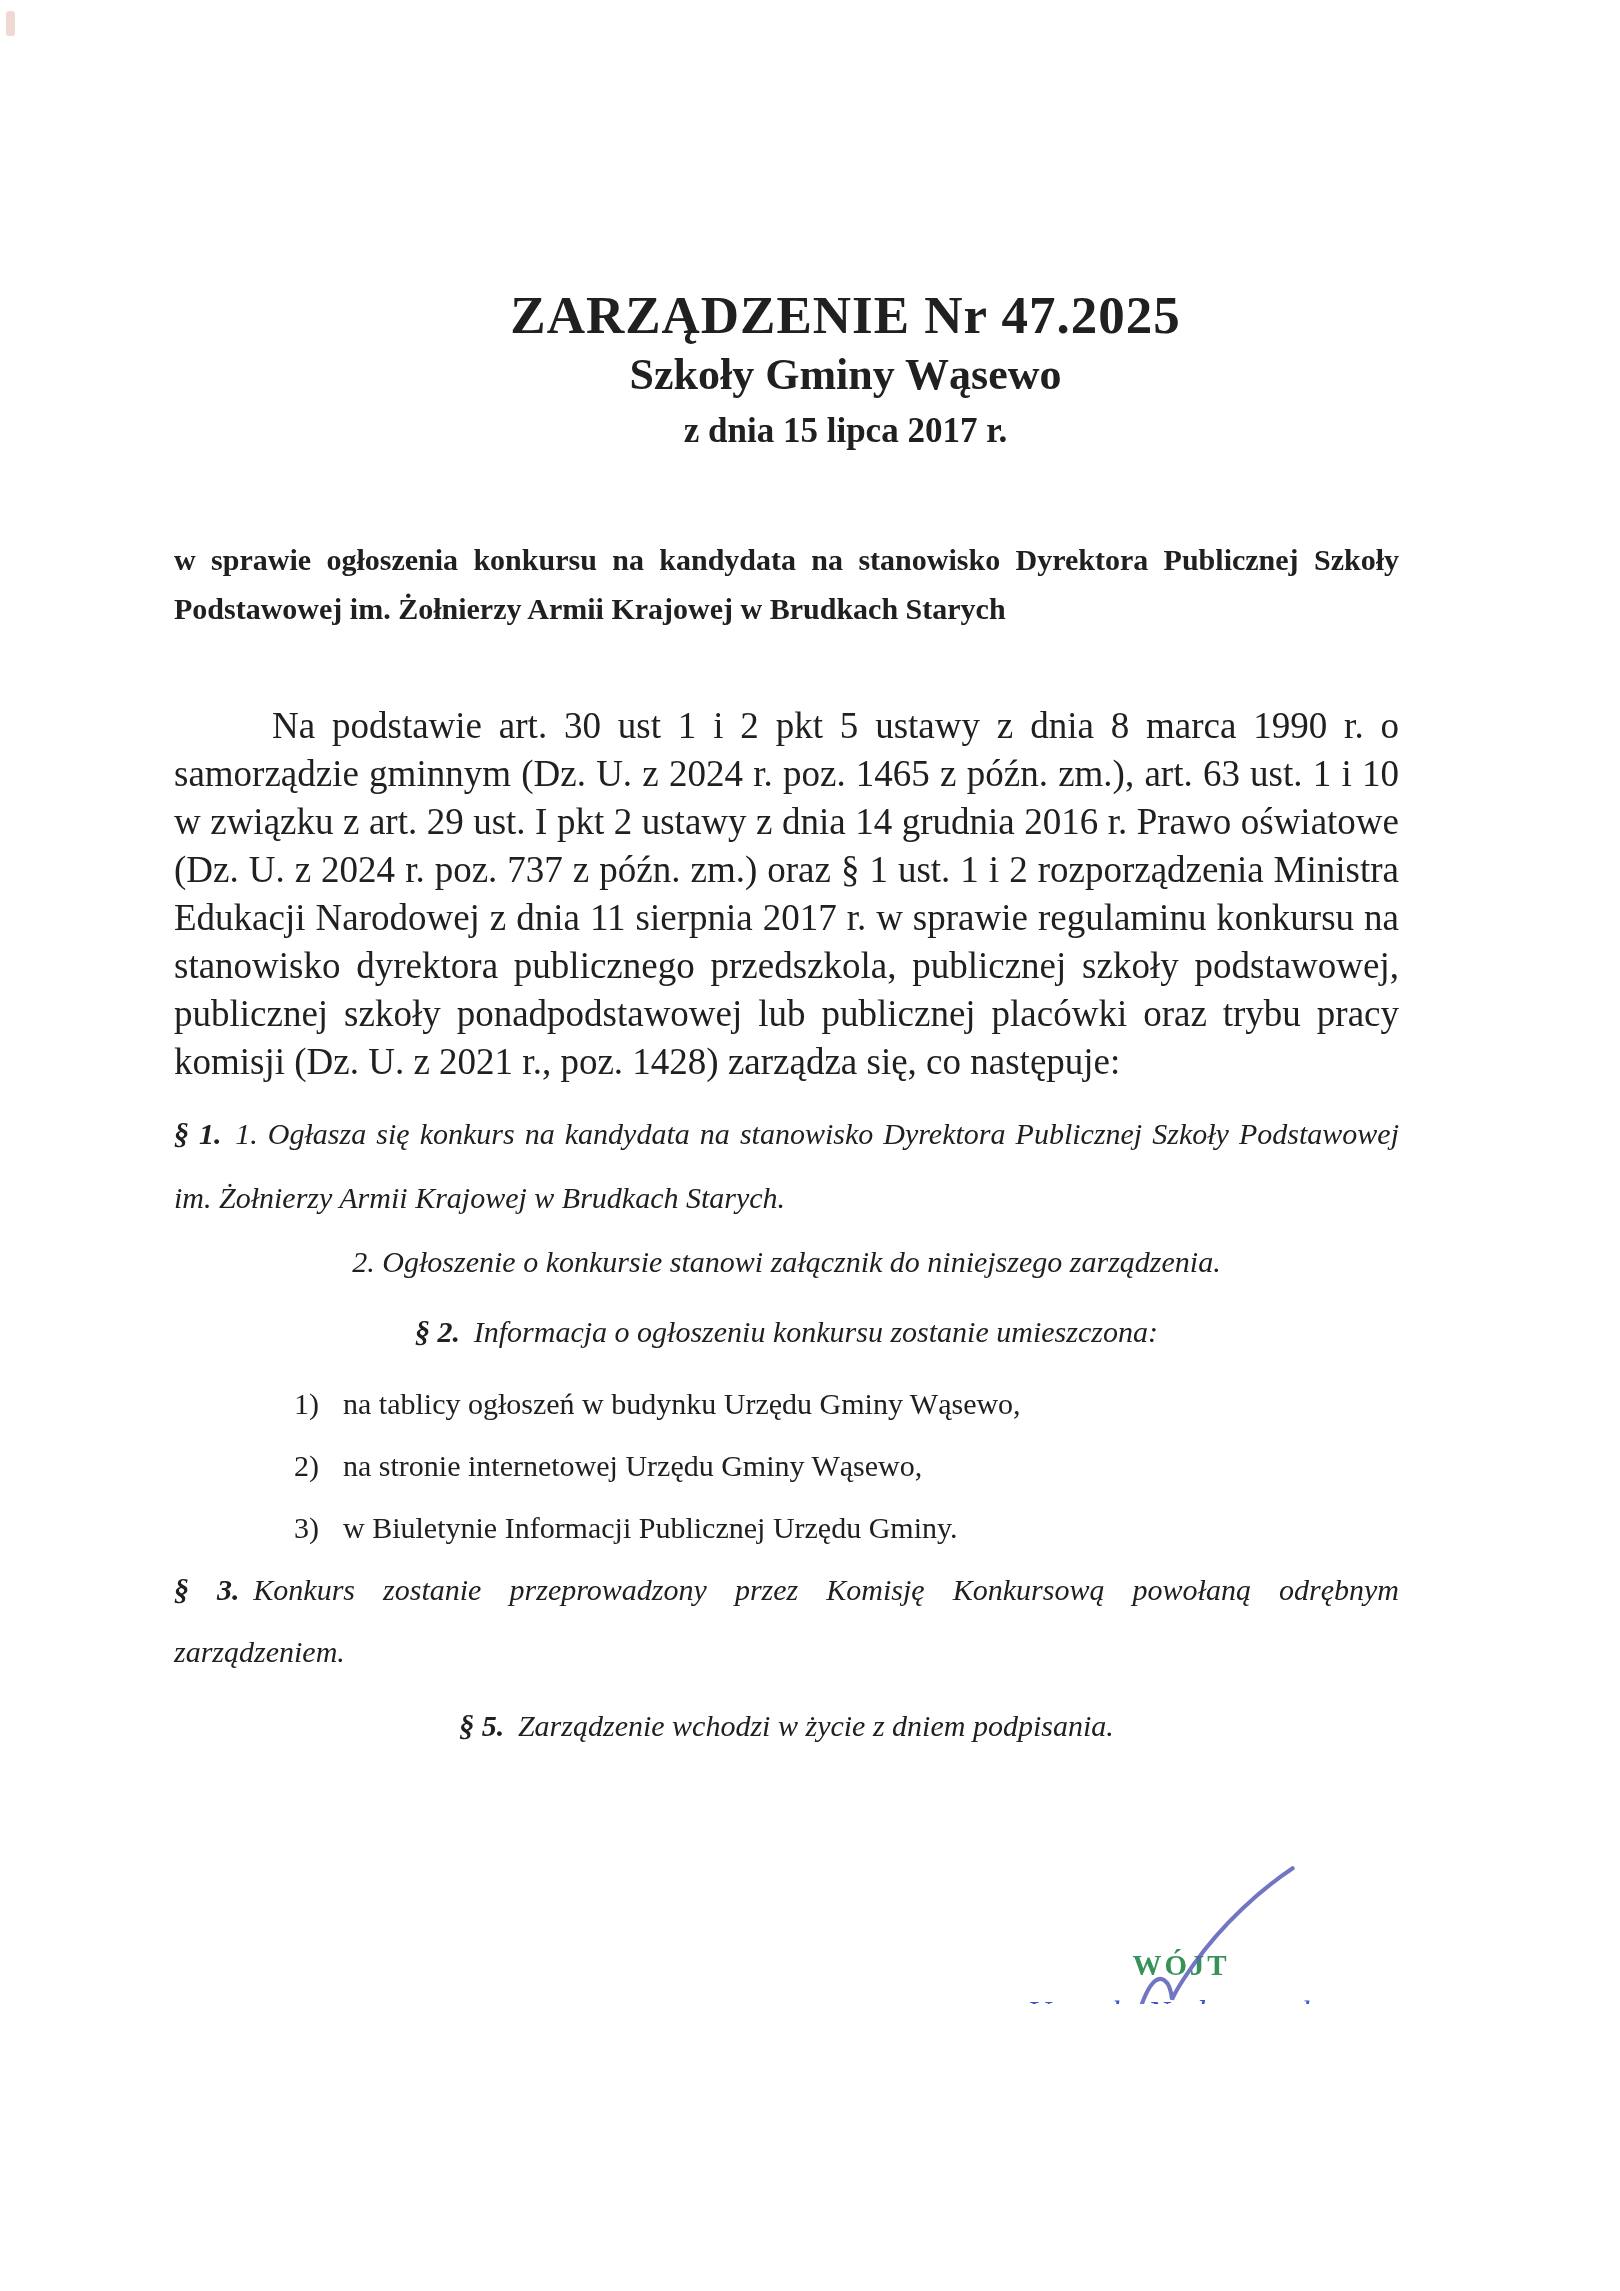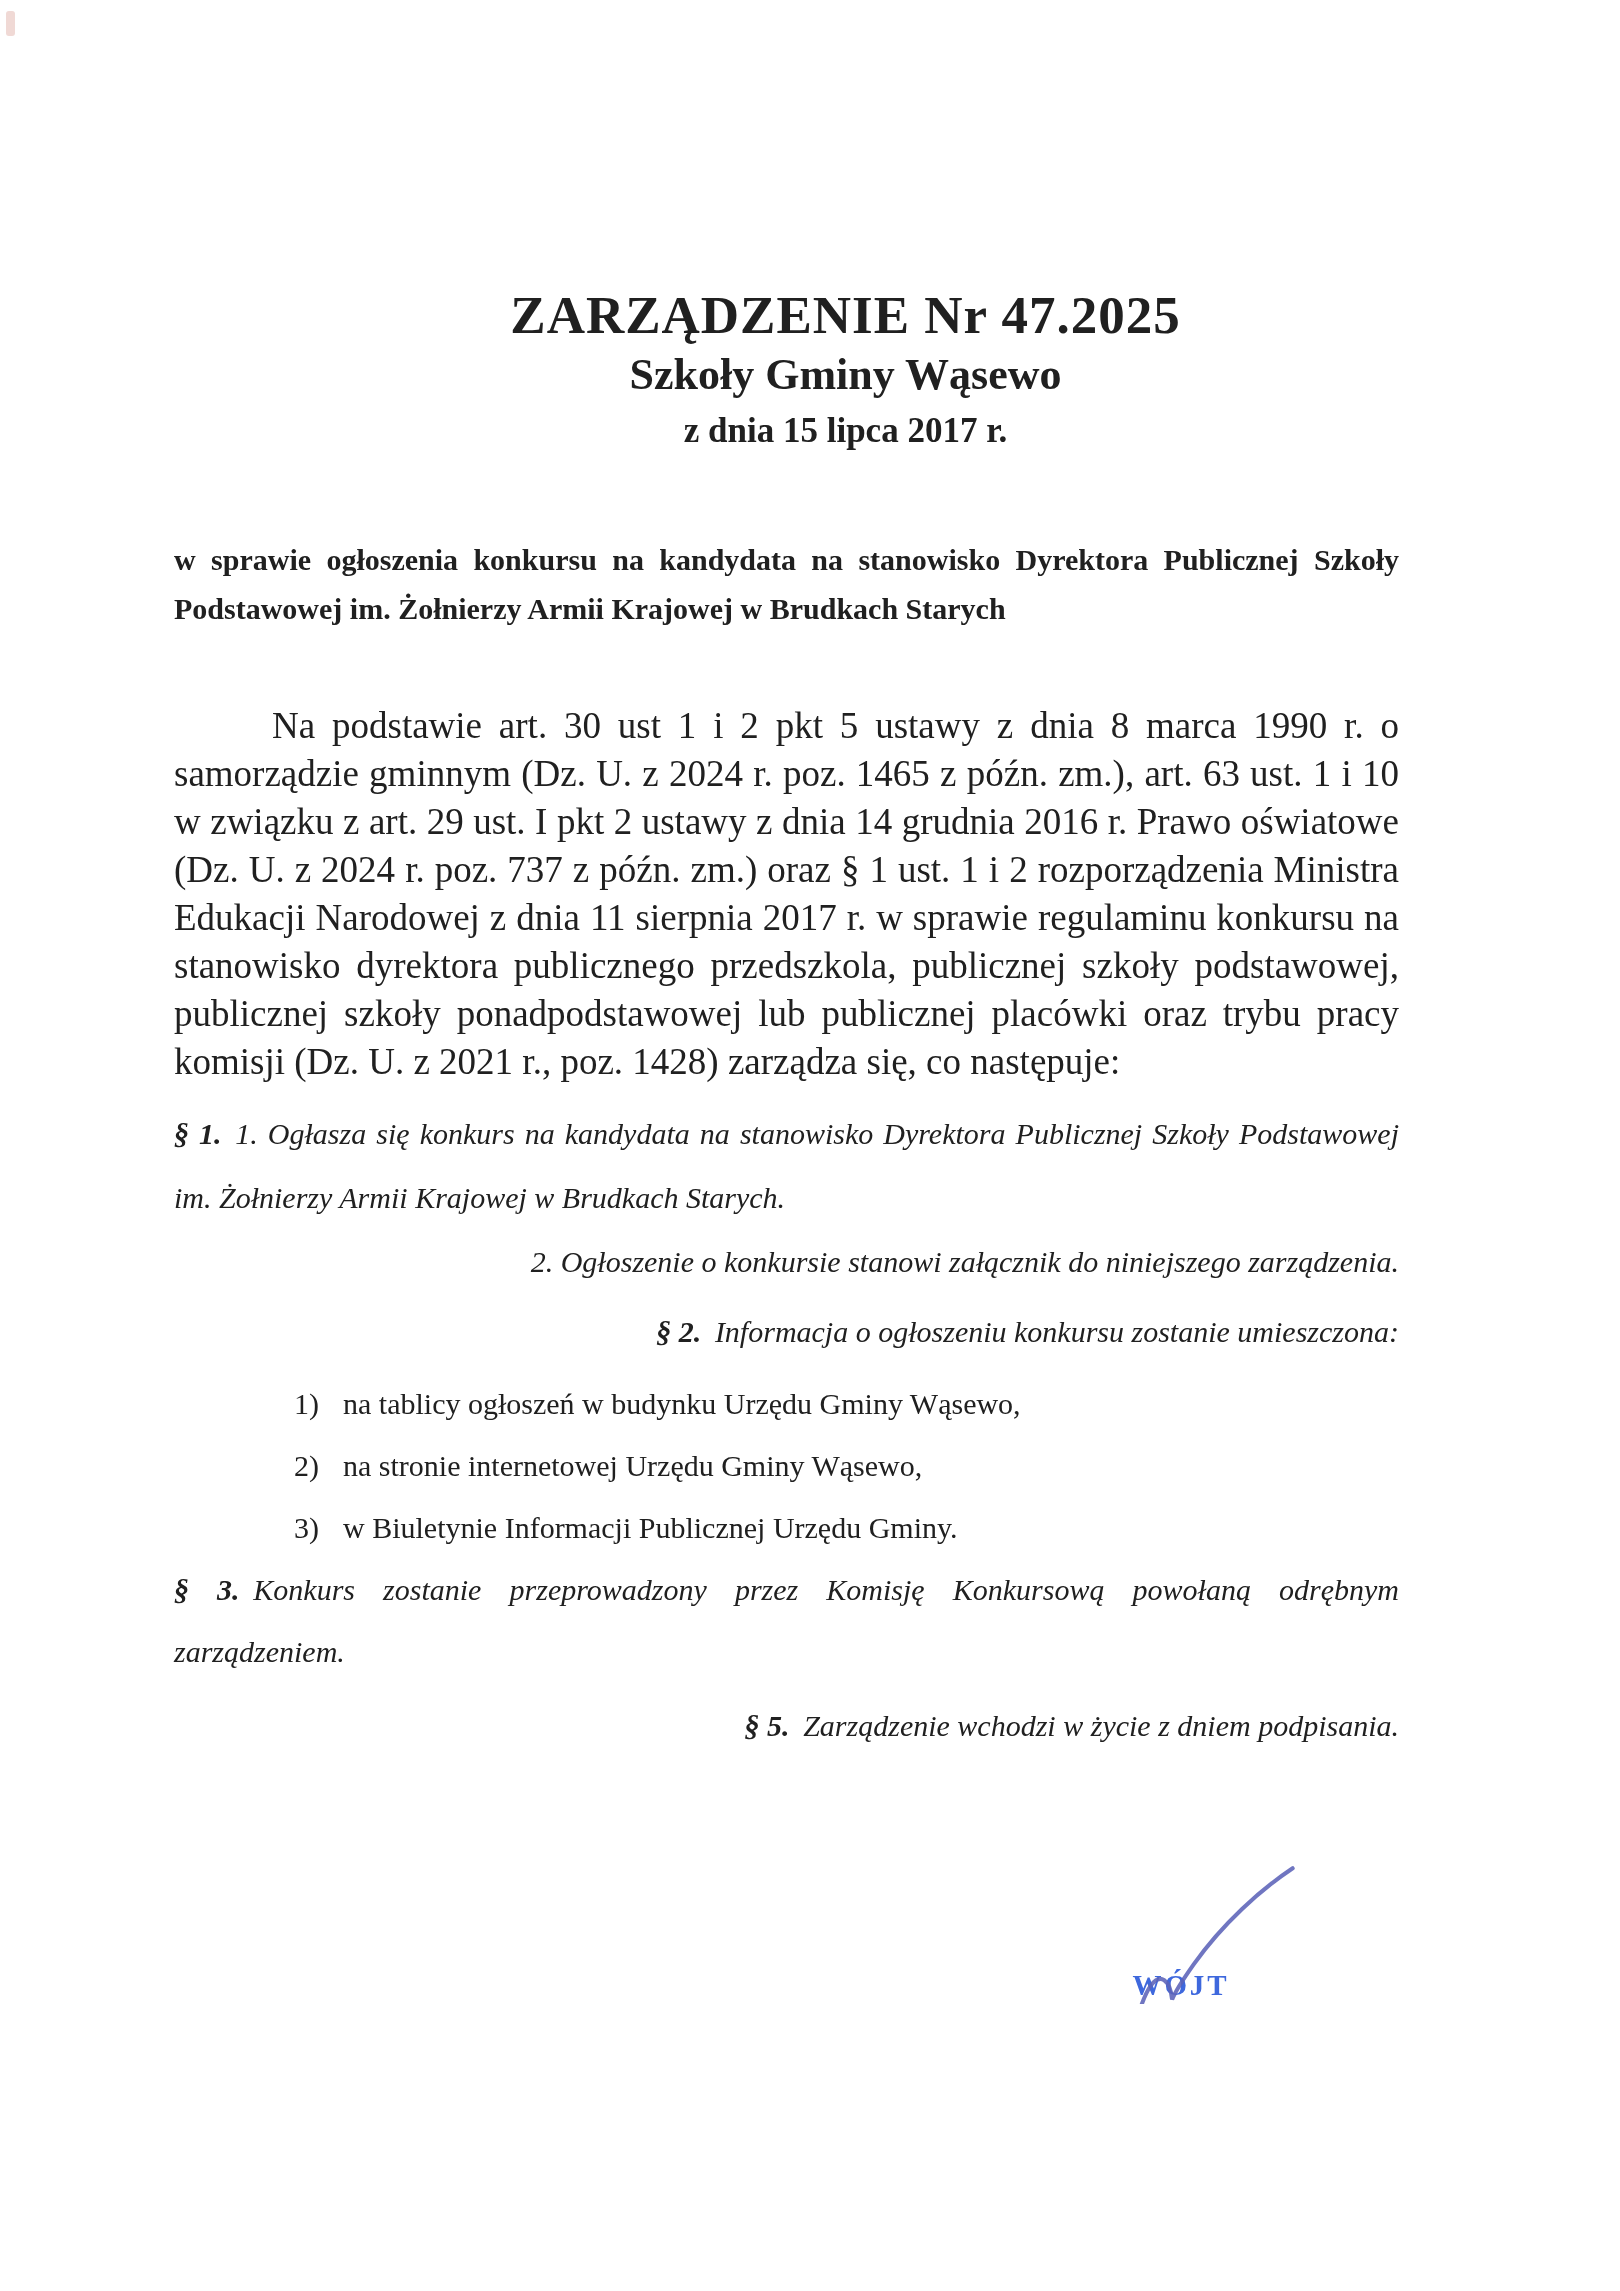--- a/index.html
+++ b/index.html
@@ -44,21 +44,21 @@
     text-indent: 98px;
   }
   .sec {
     margin: 0;
     font-size: 30px;
     line-height: 63px;
     text-align: justify;
     font-style: italic;
   }
   .sec.first   { margin-top: 15.7px; line-height: 64px; }
-  .sec.plain   { text-align: right; }
+  .sec.plain   { text-align: center; }
   .s2          { margin-top: 7.8px; }
   .marker      { font-weight: bold; margin-right: 13.7px; }
   .list {
     margin: 9.8px 0 0 120px;
   }
   .li {
     display: flex;
     font-size: 30px;
     line-height: 62px;
   }
@@ -156,21 +156,21 @@
     </div>
 
     <p class="sec s3"><span class="marker">§ 3.</span><span>Konkurs zostanie przeprowadzony przez Komisję Konkursową powołaną odrębnym zarządzeniem.</span></p>
 
 
     <p class="sec plain s5"><span class="marker">§ 5.</span><span>Zarządzenie wchodzi w życie z dniem podpisania.</span></p>
 
   </div>
 
   <div class="sig">
-    <div class="sig-role" style="color: #1d4ed8; margin-top: 20px;">WÓJT</div>
+    <div class="sig-role" style="color: #15803d;">WÓJT</div>
     <div class="sig-name" style="color: rgb(59, 85, 201);">Urszula Nadratowska</div>
   </div>
 
   <svg class="ink-overlay" width="1620" height="2292" viewBox="0 0 1653 2338" xmlns="http://www.w3.org/2000/svg">
     <path d="M 1319 1906
              C 1286 1928, 1248 1962, 1218 2004
              C 1206 2021, 1199 2032, 1196 2040
              C 1194 2020, 1184 2012, 1174 2026
              C 1163 2042, 1154 2080, 1144 2122
              C 1137 2151, 1131 2170, 1133 2177

